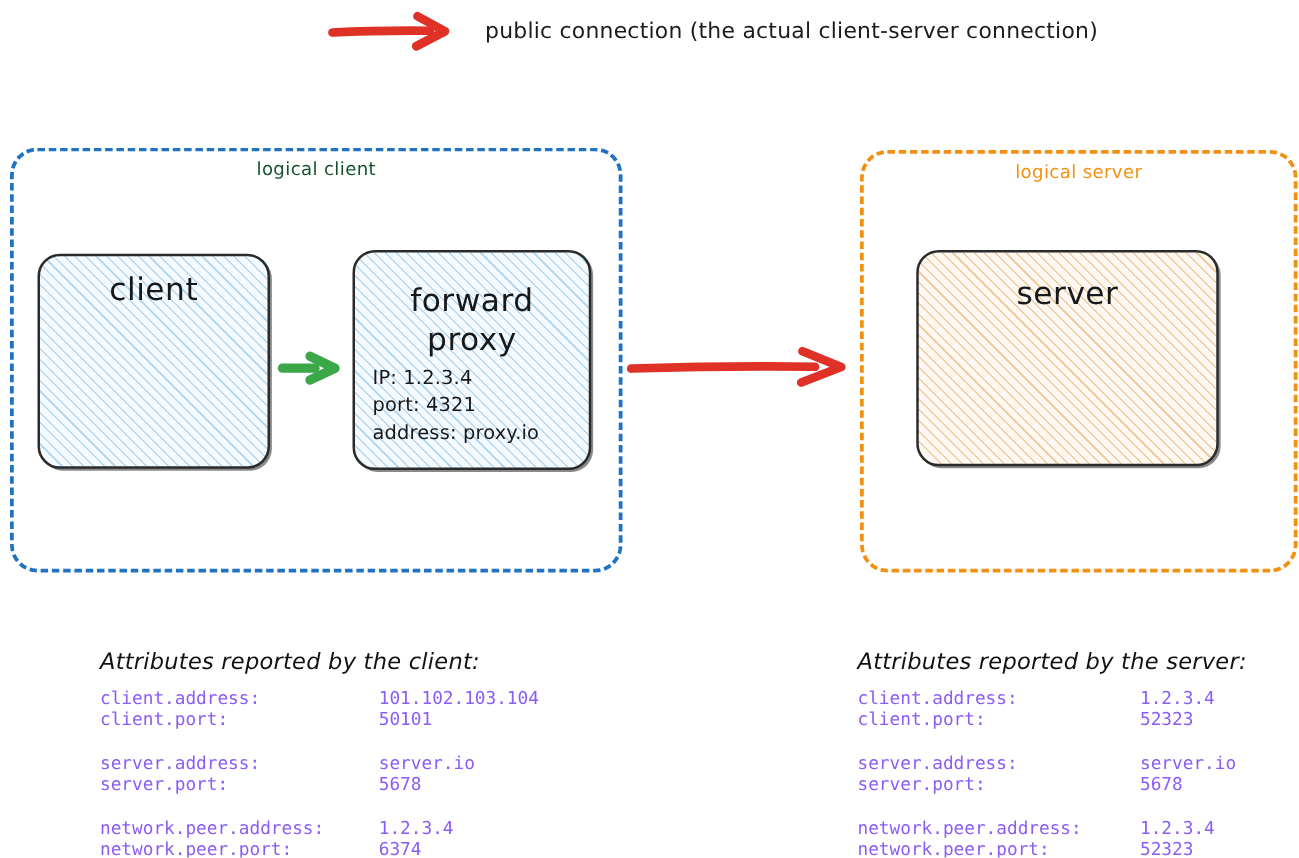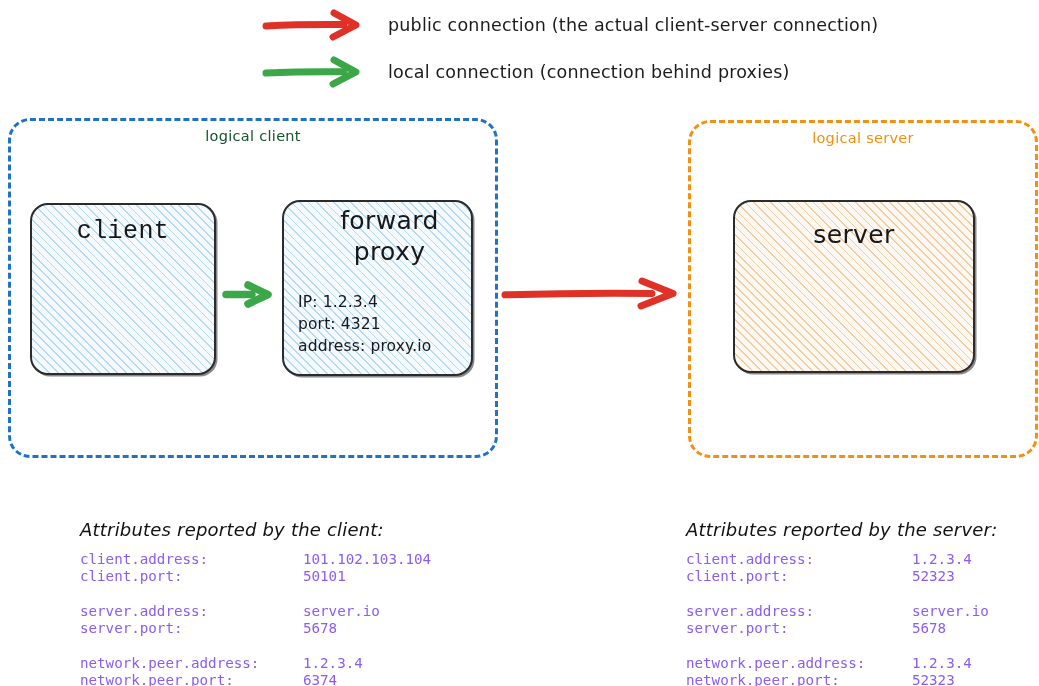--- a/index.html
+++ b/index.html
@@ -114,25 +114,25 @@
     position: absolute;
     font-family: "DejaVu Sans", sans-serif;
     font-size: 15.5px;
     color: #17181a;
     line-height: 1.42;
     letter-spacing: 0.15px;
     white-space: nowrap;
   }
 
   #node-client { left: 30px; top: 203px; width: 186px; height: 172px; }
-  #node-client .node-title { top: 12px; font-family: Liberation Mono, monospace; }
+  #node-client .node-title { top: 12px; }
   #node-client .node-lines { left: 16px; top: 89px; }
 
   #node-proxy { left: 282px; top: 200px; width: 191px; height: 176px; }
-  #node-proxy .node-title { top: 4px; margin-left: 12px; }
+  #node-proxy .node-title { top: 24px; }
   #node-proxy .node-lines { left: 14px; top: 89px; }
 
   #node-server { left: 733px; top: 200px; width: 242px; height: 173px; }
   #node-server .node-title { top: 18px; }
   #node-server .node-lines { left: 16px; top: 82px; }
 
   
   .arrow-layer {
     position: absolute;
     left: 0; top: 0;
@@ -177,27 +177,20 @@
 <div class="stage">
 
   <div class="legend-row" id="legend-public">
     <svg class="legend-arrow" viewBox="0 0 112 34">
       <path d="M4 18 Q 40 16.2 82 16.6" stroke="#e03127" stroke-width="7" fill="none" stroke-linecap="round"></path>
       <path d="M72 5 L 94 17 L 71 29" stroke="#e03127" stroke-width="7" fill="none" stroke-linecap="round" stroke-linejoin="round"></path>
     </svg>
     <div class="legend-text">public connection (the actual client-server connection)</div>
   </div>
 
-  <div class="legend-row" id="legend-local">
-    <svg class="legend-arrow" viewBox="0 0 112 34">
-      <path d="M4 18 Q 40 16.4 82 16.8" stroke="#3ba749" stroke-width="7" fill="none" stroke-linecap="round"></path>
-      <path d="M72 5 L 94 17 L 71 29" stroke="#3ba749" stroke-width="7" fill="none" stroke-linecap="round" stroke-linejoin="round"></path>
-    </svg>
-    <div class="legend-text">local connection (connection behind proxies)</div>
-  </div>
 
   <div class="group" id="group-client">
     <div class="group-label">logical client</div>
   </div>
 
   <div class="group" id="group-server">
     <div class="group-label">logical server</div>
   </div>
 
   <div class="node node-blue" id="node-client">

